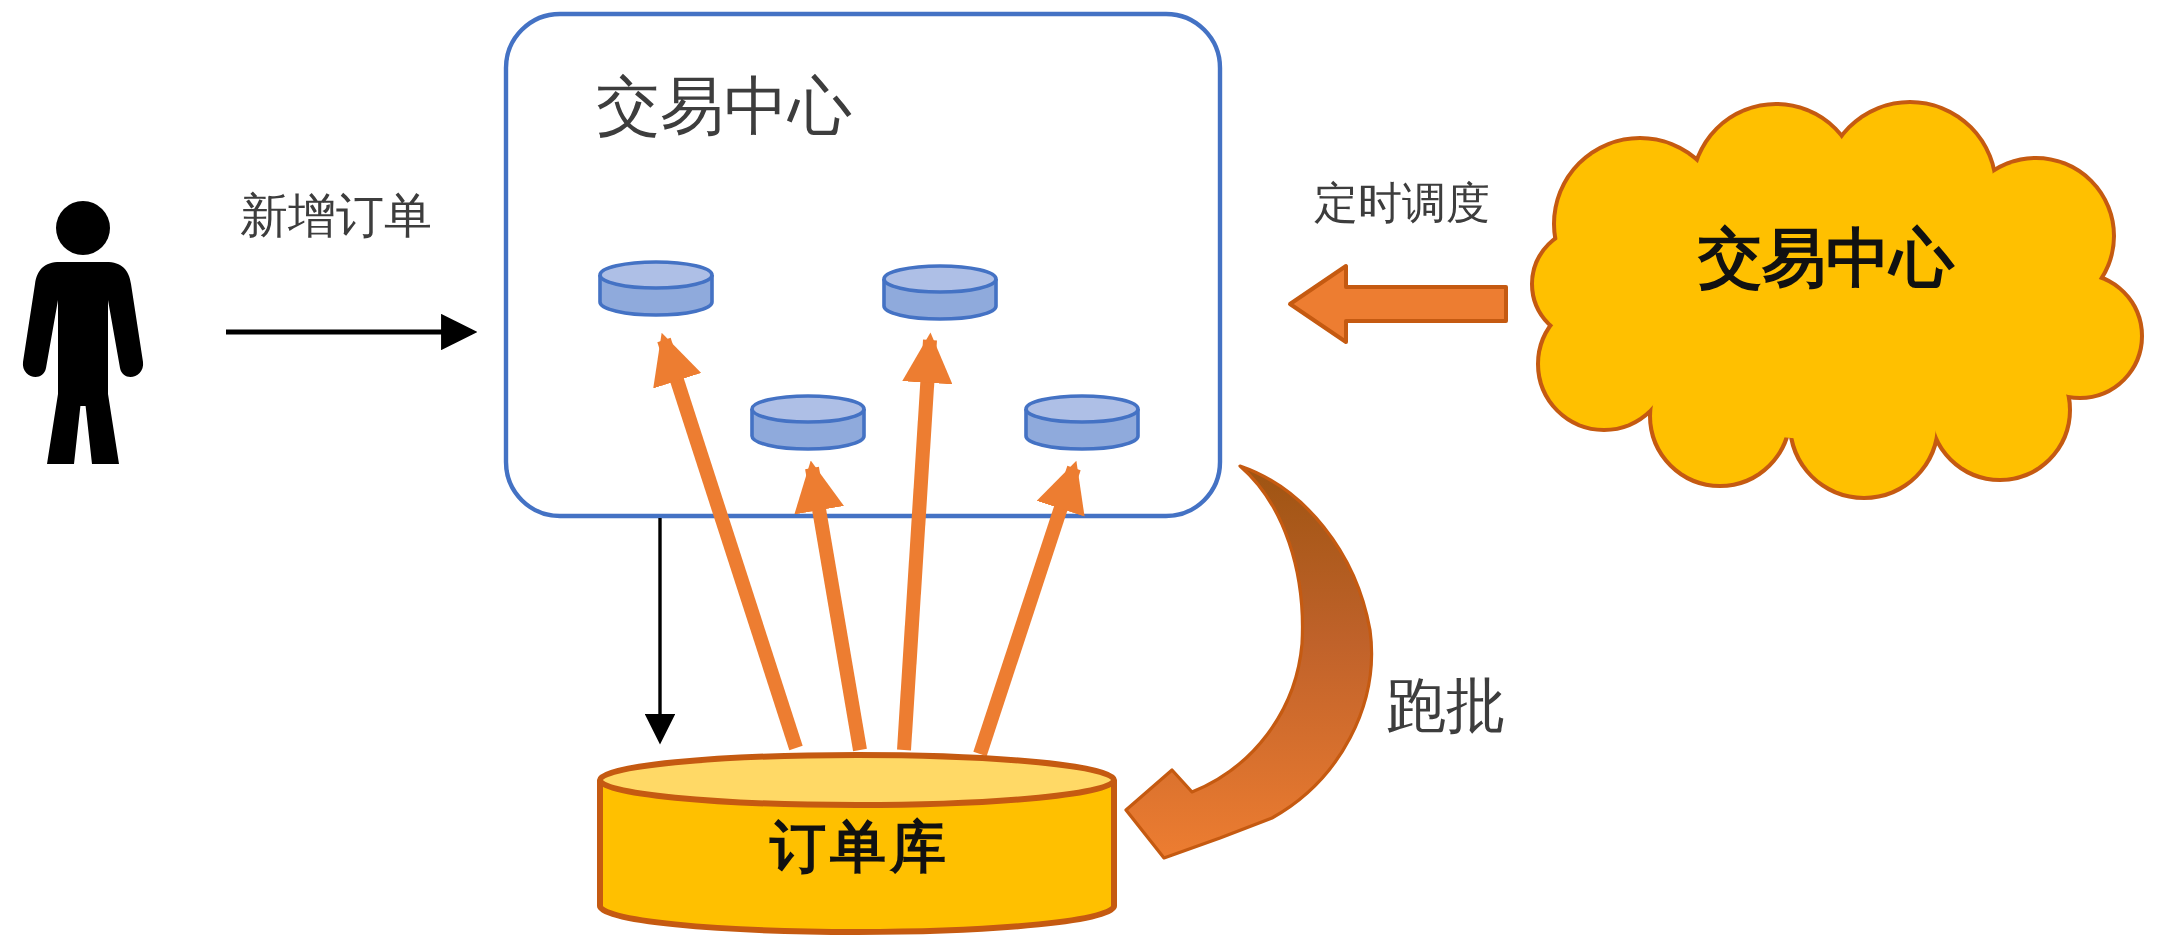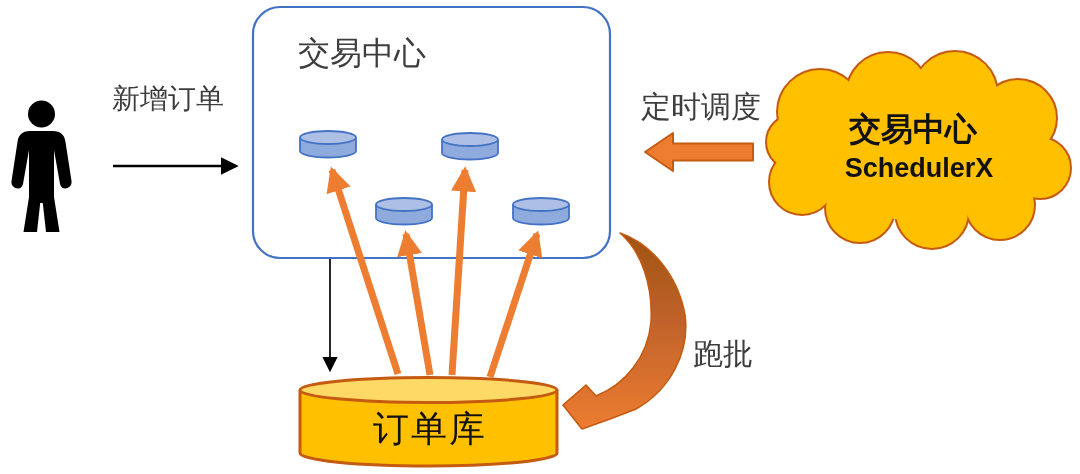--- a/index.html
+++ b/index.html
@@ -22,27 +22,27 @@
     font-family:"Liberation Sans","DejaVu Sans",sans-serif;
   }
   .stage svg{position:absolute;left:0;top:0;}
   .label{
     position:absolute;
     white-space:nowrap;
     color:var(--text-gray);
     line-height:1.1;
   }
   .label.centered{transform:translateX(-50%);}
-  .lbl-new-order{left:168px;top:84px;font-size:28px;}
+  .lbl-new-order{left:168px;top:96px;font-size:24px;}
   .lbl-trade-center{left:298px;top:36px;font-size:32px;}
-  .lbl-schedule{left:701px;top:90px;font-size:30px;}
+  .lbl-schedule{left:701px;top:90px;font-size:22px;}
   .lbl-cloud-1{left:913px;top:112px;font-size:32px;font-weight:700;color:var(--text-black);}
   .lbl-cloud-2{left:919px;top:154px;font-size:27px;font-weight:700;color:var(--text-black);}
   .lbl-batch{left:723px;top:337px;font-size:30px;text-align:right;}
-  .lbl-order-db{left:430px;top:409px;font-size:36px;font-weight:400;color:var(--text-black);letter-spacing:2px;}
+  .lbl-order-db{left:430px;top:409px;font-size:28px;font-weight:700;color:var(--text-black);letter-spacing:2px;}
 </style>
 </head>
 <body>
 
 <div class="stage">
 
   <svg width="1080" height="474" viewBox="0 0 1080 474">
     <defs>
       <marker id="mOrange" viewBox="0 0 10 10" refX="8.5" refY="5" markerWidth="3.6" markerHeight="3.6" orient="auto">
         <path d="M0 0 L10 5 L0 10 Z" fill="#ED7D31"></path>
@@ -149,19 +149,18 @@
   </svg>
 
   <div class="label centered lbl-new-order">新增订单</div>
 
   <div class="label lbl-trade-center">交易中心</div>
 
   <div class="label centered lbl-schedule">定时调度</div>
 
   <div class="label centered lbl-cloud-1">交易中心</div>
 
-  <div class="label centered lbl-cloud-2">SchedulerX</div>
 
   <div class="label centered lbl-batch">跑批</div>
 
   <div class="label centered lbl-order-db">订单库</div>
 
 </div>
 
 </body></html>

